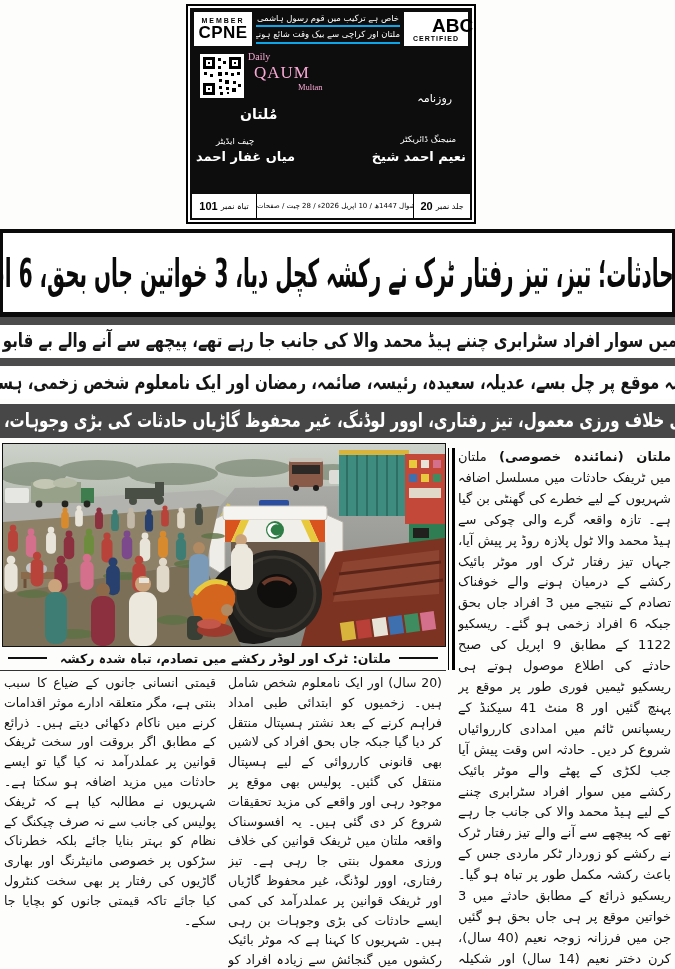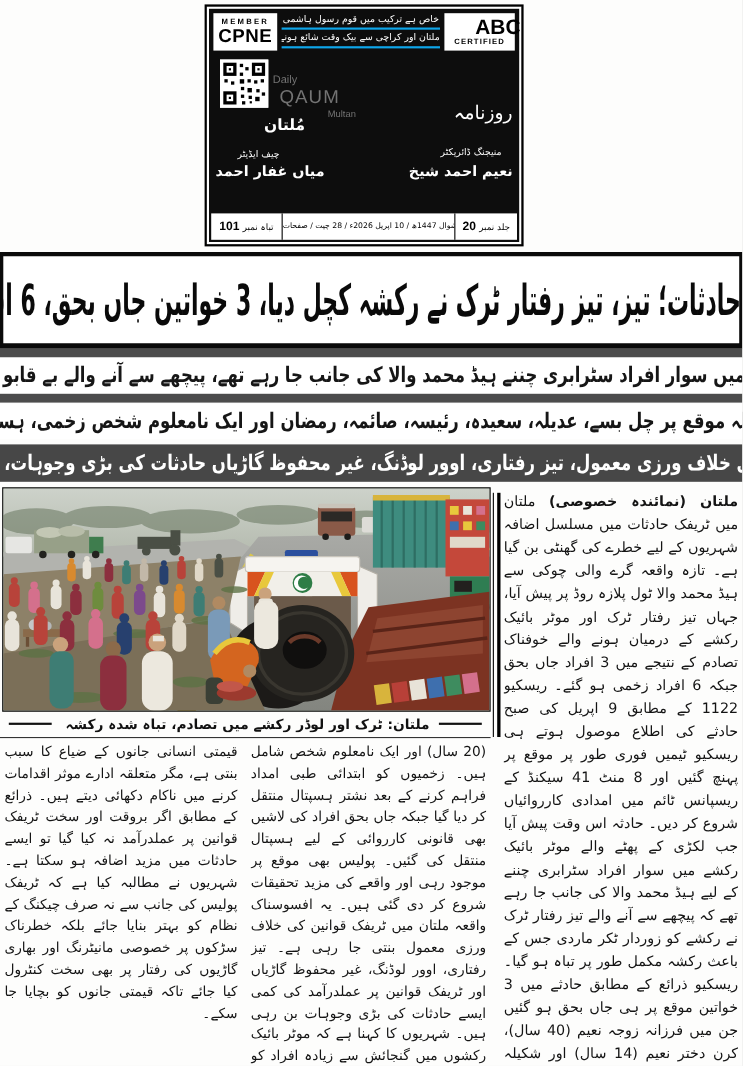--- a/index.html
+++ b/index.html
@@ -15,27 +15,27 @@
   .badge-cpne{left:4px;top:4px;width:58px;height:34px;}
   .badge-cpne .t{font-size:7px;font-weight:bold;letter-spacing:2px;}
   .badge-cpne .m{font-size:17px;font-weight:bold;letter-spacing:.5px;}
   .badge-abc{right:4px;top:4px;width:64px;height:34px;}
   .badge-abc .m{font-size:19px;font-weight:bold;padding-left:28px;}
   .badge-abc .t{font-size:7px;font-weight:bold;letter-spacing:1px;}
   .slogans{left:66px;top:3px;width:144px;direction:rtl;text-align:center;}
   .slogans div{font-size:8.5px;line-height:1.45;border-bottom:2px solid #0ea5e9;
                white-space:nowrap;overflow:hidden;padding:1px 0;}
   .qr{left:10px;top:46px;width:44px;height:44px;background:#fff;}
-  .brand-en{left:58px;top:60px;font-family:Liberation Sans, sans-serif;color:#737373;line-height:1;}
+  .brand-en{left:58px;top:44px;font-family:Liberation Serif, serif;color:#f9a8d4;line-height:1;}
   .brand-en .d{font-size:10px;}
   .brand-en .q{font-size:17px;letter-spacing:1px;margin:2px 0 0 6px;}
   .brand-en .c{font-size:8.5px;margin:2px 0 0 26px;padding-left:24px;}
   .calli{left:70px;top:10px;width:150px;height:172px;display:flex;align-items:center;
          justify-content:center;font-size:108px;font-weight:bold;direction:rtl;}
-  .rozana{right:6px;top:84px;font-size:17px;direction:rtl;}
+  .rozana{right:20px;top:84px;font-size:11px;direction:rtl;}
   .city-ur{left:50px;top:98px;font-size:14px;font-weight:bold;direction:rtl;}
   .ed-label{font-size:8.5px;direction:rtl;}
   .ed-name{font-size:13px;font-weight:bold;direction:rtl;}
   .chief-label{left:26px;top:128px;}
   .chief-name{left:6px;top:141px;}
   .md-label{right:16px;top:126px;margin-left:28px;}
   .md-name{right:6px;top:141px;margin-left:17px;}
   .mast-bottom{left:2px;right:2px;bottom:2px;height:24px;background:#fff;color:#000;
                display:flex;align-items:stretch;font-size:8px;}
   .mast-cell{display:flex;align-items:center;justify-content:center;direction:rtl;gap:3px;

